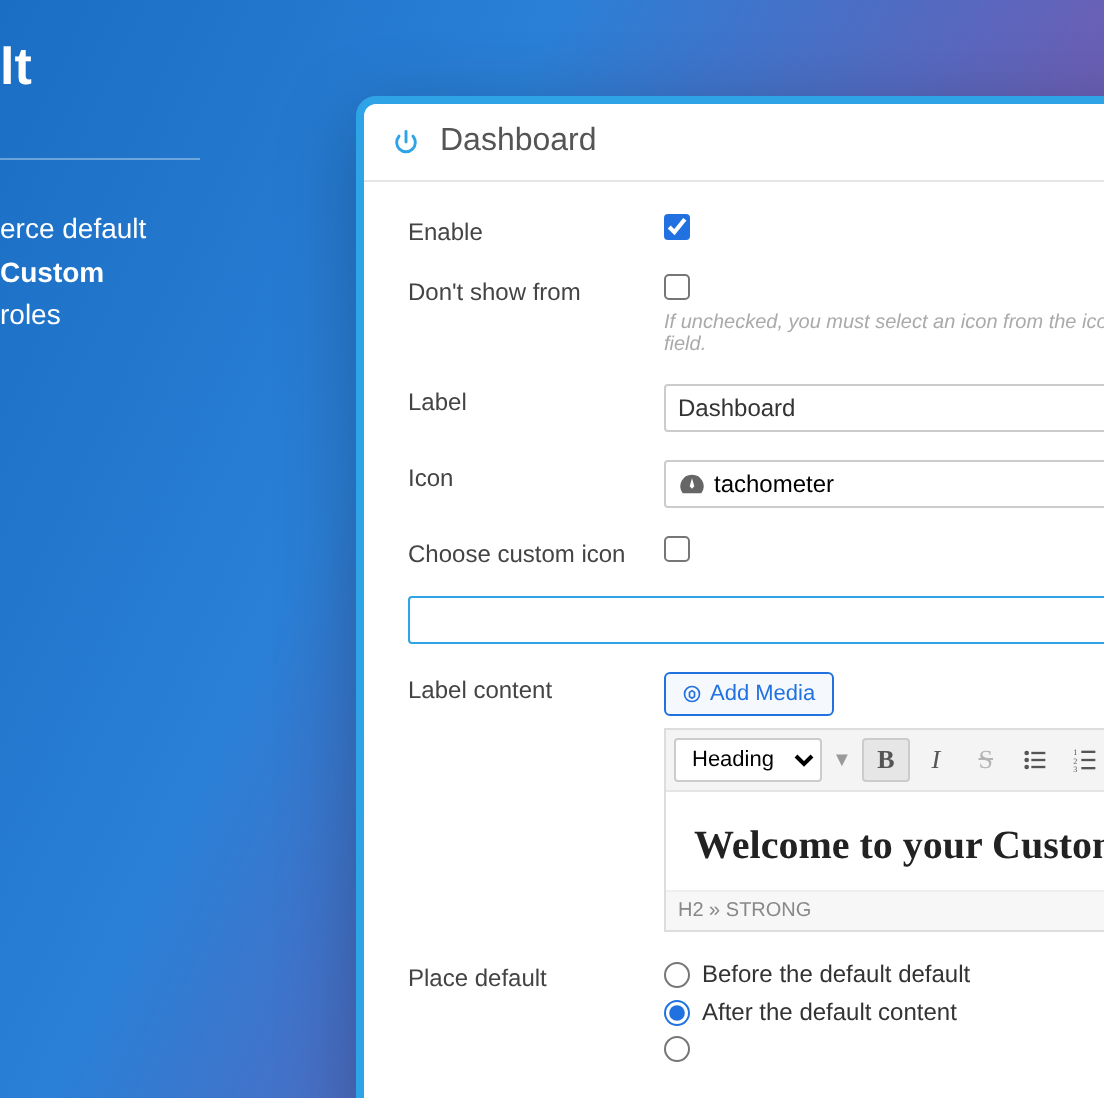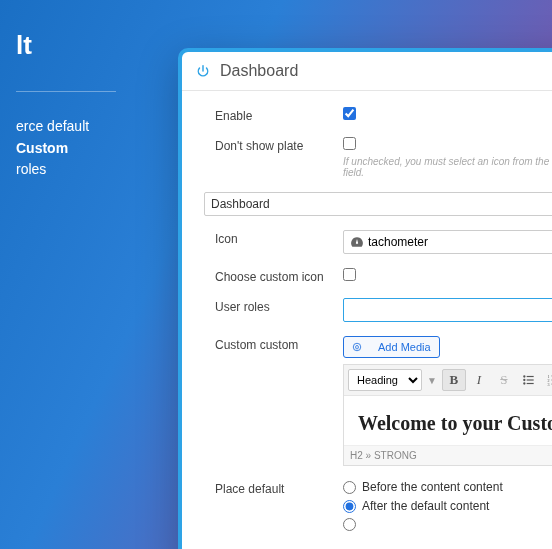--- a/index.html
+++ b/index.html
@@ -4,24 +4,24 @@
 <style>
   * { box-sizing: border-box; margin: 0; padding: 0; }
   html, body { width: 552px; height: 549px; overflow: hidden; font-family: -apple-system, "Helvetica Neue", Arial, sans-serif; }
   .bg {
     width: 552px; height: 549px;
     background: linear-gradient(115deg, #1a6fc4 0%, #2a7fd6 35%, #6a5fb5 70%, #8a5da5 100%);
     position: relative;
   }
   .left-text {
     position: absolute;
-    left: 16px; top: 0;
+    left: 0; top: 0;
     width: 175px;
     color: #fff;
-    padding-top: 30px;
+    padding-top: 18px;
   }
   .lt-title { font-size: 26px; font-weight: 800; padding-bottom: 30px; }
   .lt-divider { border: none; border-top: 1px solid rgba(255,255,255,0.35); margin: 0 0 24px 0; width: 100px; }
   .lt-body { font-size: 14px; line-height: 1.55; }
   .lt-body .bold { font-weight: 700; }
   .panel {
     position: absolute;
     top: 48px; left: 178px;
     width: 420px;
     background: #fff;
@@ -31,34 +31,34 @@
   }
   .panel-header {
     display: flex; align-items: center;
     padding: 10px 14px;
     border-bottom: 1px solid #e5e5e5;
     font-size: 16px; color: #555;
   }
   .panel-header .power-icon { width: 14px; height: 14px; margin-right: 10px; }
   .panel-body { padding: 16px 16px 16px 22px; font-size: 12px; color: #444; }
   .row { display: flex; align-items: flex-start; margin-bottom: 14px; }
-  .row .lbl { width: 128px; flex-shrink: 0; padding-top: 2px; margin-left: 11px; }
+  .row .lbl { width: 128px; flex-shrink: 0; padding-top: 2px; }
   .row .ctl { flex: 1; }
   input[type=checkbox] { width: 13px; height: 13px; accent-color: #2271e0; }
   .hint { font-size: 10px; font-style: italic; color: #aaa; margin-top: 3px; }
   .txtfield {
     width: 100%; padding: 4px 6px; font-size: 12px;
     border: 1px solid #ccc; border-radius: 2px; height: 24px;
     color: #333; background: #fff;
   }
   .icon-field { display: flex; align-items: center; }
   .icon-field .glyph { width: 14px; margin-right: 4px; color: #666; }
   .btnbar { display: flex; gap: 4px; margin-bottom: 6px; }
   .wpbtn {
-    display: inline-flex; align-items: center; gap: 16px;
+    display: inline-flex; align-items: center; gap: 4px;
     border: 1px solid #2271e0; color: #2271e0; background: #f5f8fd;
     font-size: 11px; padding: 4px 8px; border-radius: 3px; cursor: pointer;
   }
   .wpbtn .mic { width: 10px; height: 10px; }
   .editor {
     border: 1px solid #ddd; background: #f7f7f7; overflow: hidden;
   }
   .toolbar {
     display: flex; align-items: center; gap: 1px; padding: 4px 4px;
     border-bottom: 1px solid #e5e5e5; background: #f4f4f4;
@@ -112,28 +112,29 @@
     </div>
 
     <div class="panel-body">
 
       <div class="row">
         <div class="lbl">Enable</div>
         <div class="ctl"><input type="checkbox" checked="" style=""></div>
       </div>
 
       <div class="row">
-        <div class="lbl">Don't show plate</div>
+        <div class="lbl">Don't show from</div>
         <div class="ctl">
           <input type="checkbox" style="">
           <div class="hint">If unchecked, you must select an icon from the icon field.</div>
         </div>
       </div>
 
       <div class="row">
+        <div class="lbl">Label</div>
         <div class="ctl"><input class="txtfield" value="Dashboard" style=""></div>
       </div>
 
       <div class="row">
         <div class="lbl">Icon</div>
         <div class="ctl">
           <div class="txtfield icon-field" style="display:flex;align-items:center;">
             <svg class="glyph" viewBox="0 0 24 24" fill="#666">
                 <path d="M12 4a10 10 0 0 0-8 16h16a10 10 0 0 0-8-16zm0 3 2 7-2 2-2-2 2-7z"></path>
               </svg>
@@ -141,26 +142,25 @@
           </div>
         </div>
       </div>
 
       <div class="row">
         <div class="lbl">Choose custom icon</div>
         <div class="ctl"><input type="checkbox" style=""></div>
       </div>
 
       <div class="row">
-        <div class="lbl">User roles</div>
         <div class="ctl"><input class="txtfield" style="border-color: rgb(46, 163, 230);" value=""></div>
       </div>
 
       <div class="row">
-        <div class="lbl">Custom custom</div>
+        <div class="lbl">Label content</div>
         <div class="ctl">
           <div class="btnbar">
             <button class="wpbtn">
               <svg class="mic" viewBox="0 0 24 24" fill="none" stroke="#2271e0" stroke-width="2">
                   <circle cx="12" cy="12" r="9"></circle>
                   <path d="M9 10l3-2 3 2v5l-3 2-3-2z"></path>
                 </svg>
               <span>Add Media</span>
             </button>
           </div>
@@ -200,21 +200,21 @@
             <div class="editor-path">H2 » STRONG</div>
           </div>
         </div>
       </div>
 
       <div class="row">
         <div class="lbl">Place default</div>
         <div class="ctl">
           <label class="radio-row">
             <input type="radio" name="pc" style="">
-            <span>Before the content content</span>
+            <span>Before the default default</span>
           </label>
           <label class="radio-row">
             <input type="radio" name="pc" checked="" style="">
             <span>After the default content</span>
           </label>
           <label class="radio-row">
             <input type="radio" name="pc" style="">
           </label>
         </div>
       </div>

